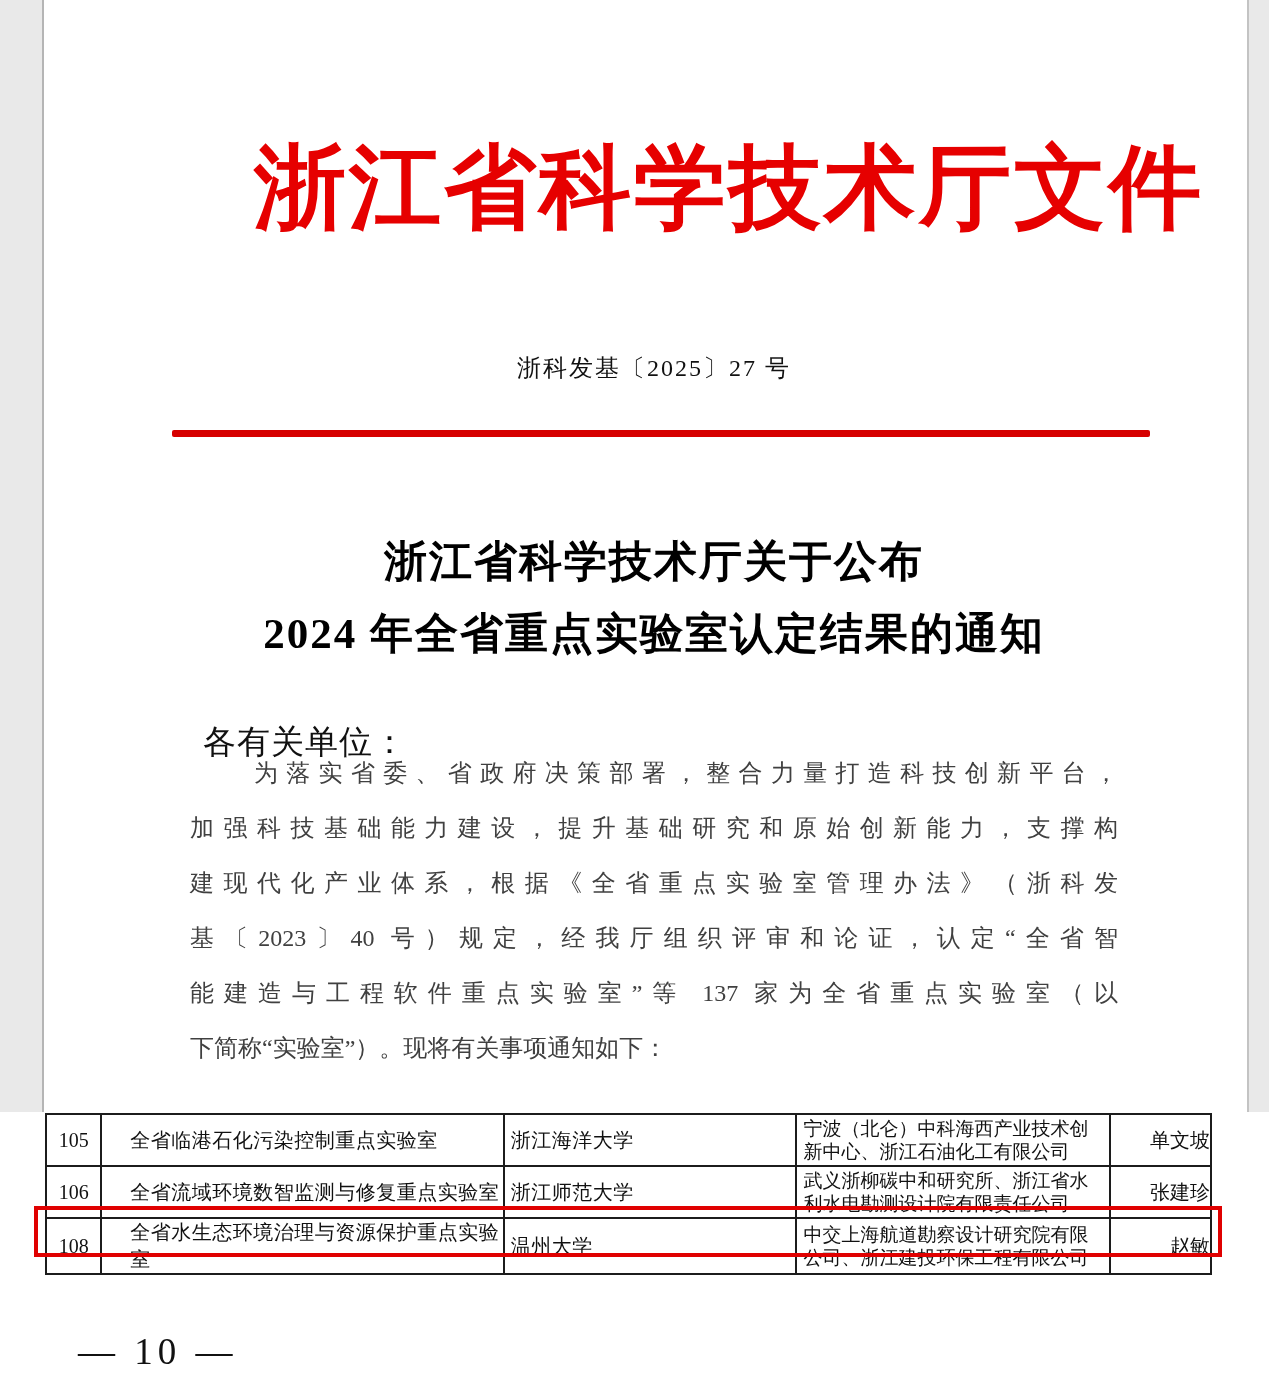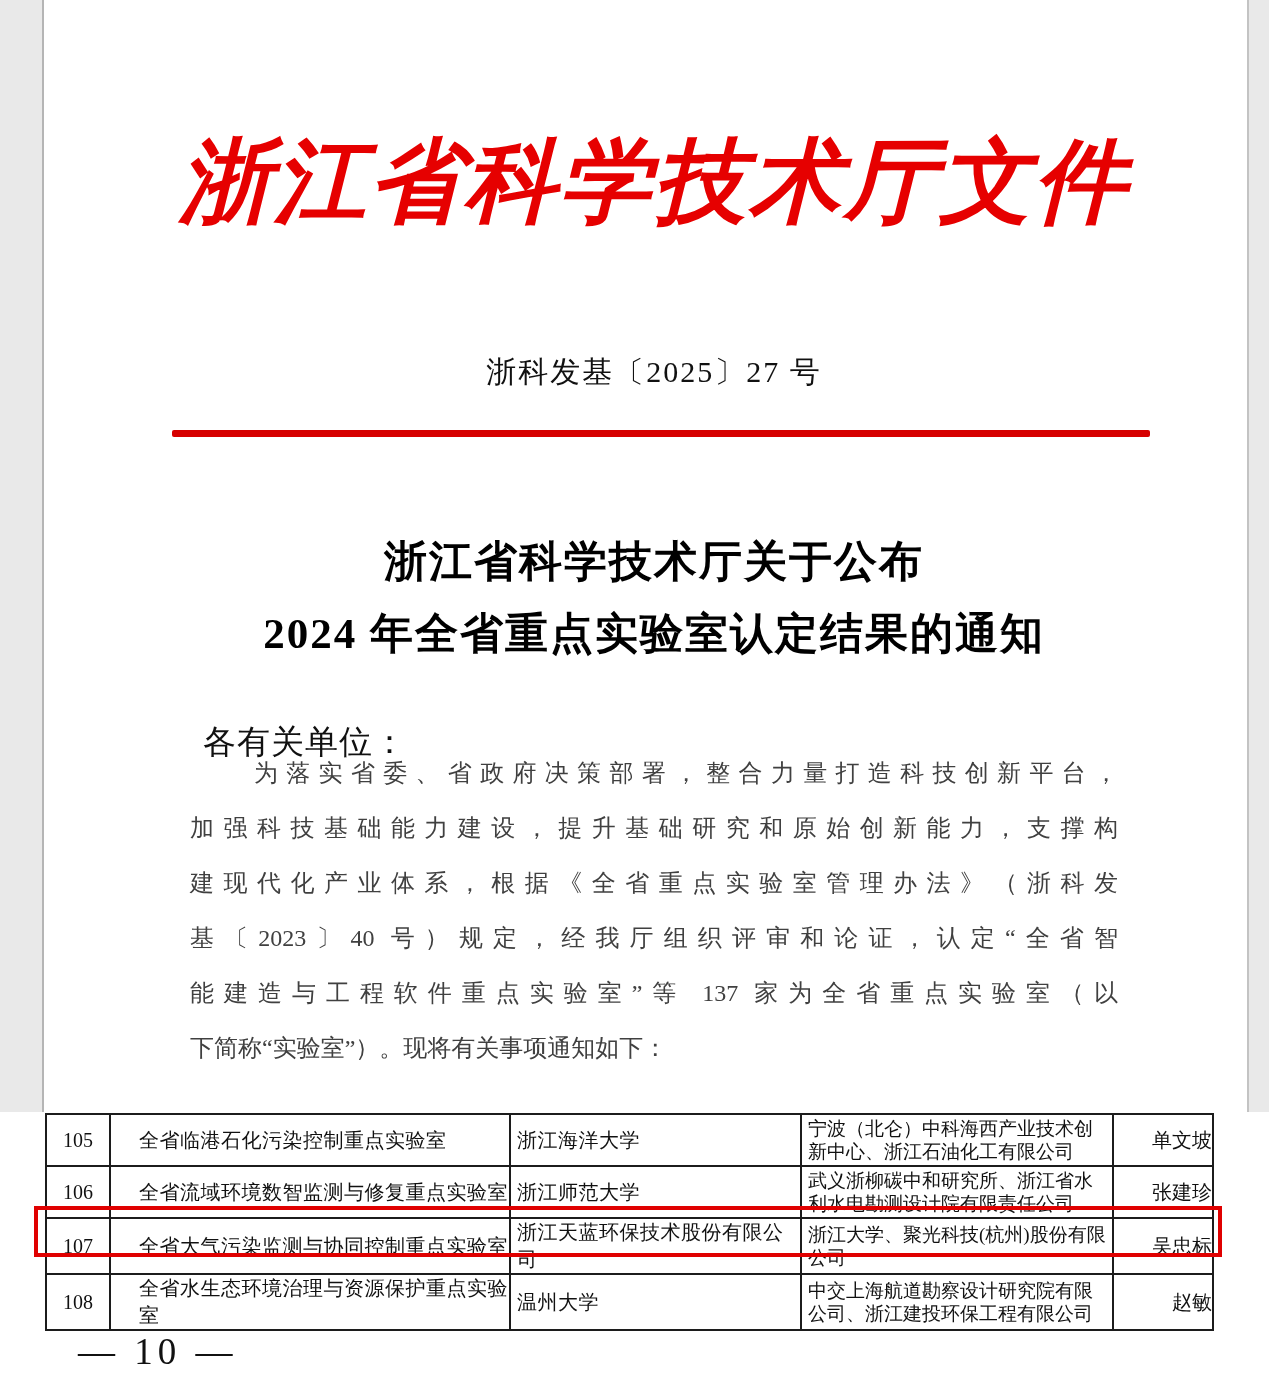--- a/index.html
+++ b/index.html
@@ -14,27 +14,27 @@
   body{
     width:1269px;height:1386px;position:relative;overflow:hidden;
     font-family:"Liberation Serif","DejaVu Serif",serif;
     color:var(--ink);
   }
   .margin-strip{position:absolute;top:0;height:1112px;background:var(--margin-gray);}
   .margin-left{left:0;width:44px;border-right:2px solid #b5b5b5;}
   .margin-right{left:1247px;width:22px;border-left:2px solid #c3c3c3;}
 
   .doc-title{
-    position:absolute;left:104px;top:120px;width:1100px;
-    text-align:center;font-size:92px;font-weight:bold;
-    color:var(--red-title);letter-spacing:3px;white-space:nowrap;font-style:italic;
+    position:absolute;left:104px;top:126px;width:1100px;
+    text-align:right;font-size:92px;font-weight:bold;
+    color:var(--red-title);letter-spacing:3px;white-space:nowrap;
   }
   .doc-number{
     position:absolute;left:104px;top:352px;width:1100px;
-    text-align:center;font-size:30px;letter-spacing:2px;
+    text-align:center;font-size:24px;letter-spacing:2px;
   }
   .red-divider{
     position:absolute;left:172px;top:430px;width:978px;height:7px;
     background:var(--red-line);border-radius:2px;
   }
   .subject{
     position:absolute;left:84px;top:526px;width:1140px;
     text-align:center;font-size:43px;font-weight:bold;line-height:72px;
     color:#000000;letter-spacing:2px;white-space:nowrap;
   }
@@ -50,21 +50,21 @@
   .body-line.last{text-align-last:left;white-space:normal;}
 
   .table-wrap{position:absolute;left:45px;top:1113px;width:1167px;}
   table.lab-table{
     border-collapse:collapse;width:1167px;table-layout:fixed;
     font-size:20px;color:#111;
   }
   table.lab-table td{
     border:2px solid #1c1c1c;vertical-align:middle;overflow:hidden;
   }
-  td.c-no{width:64px;text-align:center;font-family:"Liberation Serif",serif;}
+  td.c-no{width:55px;text-align:center;font-family:"Liberation Serif",serif;}
   td.c-lab{width:400px;padding-left:28px;letter-spacing:0.5px;}
   td.c-org{width:291px;padding-left:6px;letter-spacing:0.5px;}
   td.c-partners{width:312px;padding:2px 6px;font-size:19px;line-height:23px;letter-spacing:0;}
   td.c-dir{width:100px;text-align:right;}
   tr.r1{height:50px;} tr.r2{height:49px;} tr.r3{height:50px;} tr.r4{height:46px;}
   .hl-box{
     position:absolute;left:-11px;top:93px;width:1188px;height:51px;
     border:4px solid var(--red-box);pointer-events:none;
   }
   .page-number{
@@ -109,27 +109,20 @@
       <td class="c-partners">宁波（北仑）中科海西产业技术创新中心、浙江石油化工有限公司</td>
       <td class="c-dir">单文坡</td>
     </tr>
     <tr class="r2">
       <td class="c-no">106</td>
       <td class="c-lab">全省流域环境数智监测与修复重点实验室</td>
       <td class="c-org">浙江师范大学</td>
       <td class="c-partners">武义浙柳碳中和研究所、浙江省水利水电勘测设计院有限责任公司</td>
       <td class="c-dir">张建珍</td>
     </tr>
-    <tr class="r3">
-      <td class="c-no">107</td>
-      <td class="c-lab">全省大气污染监测与协同控制重点实验室</td>
-      <td class="c-org">浙江天蓝环保技术股份有限公司</td>
-      <td class="c-partners">浙江大学、聚光科技(杭州)股份有限公司</td>
-      <td class="c-dir">吴忠标</td>
-    </tr>
     <tr class="r4">
       <td class="c-no">108</td>
       <td class="c-lab">全省水生态环境治理与资源保护重点实验室</td>
       <td class="c-org">温州大学</td>
       <td class="c-partners">中交上海航道勘察设计研究院有限公司、浙江建投环保工程有限公司</td>
       <td class="c-dir">赵敏</td>
     </tr>
   </tbody>
     </table>
   <div class="hl-box"></div>

